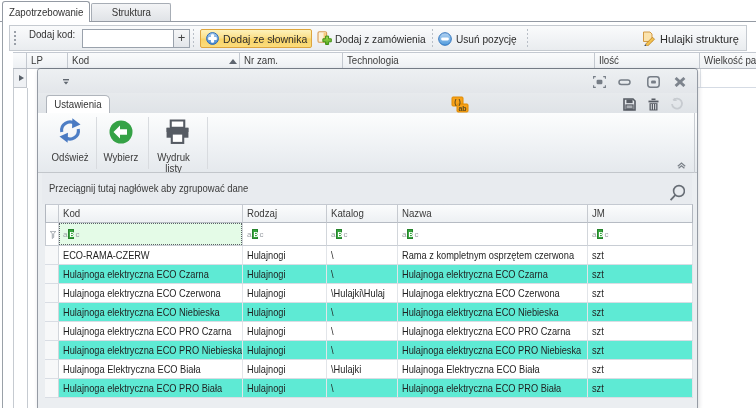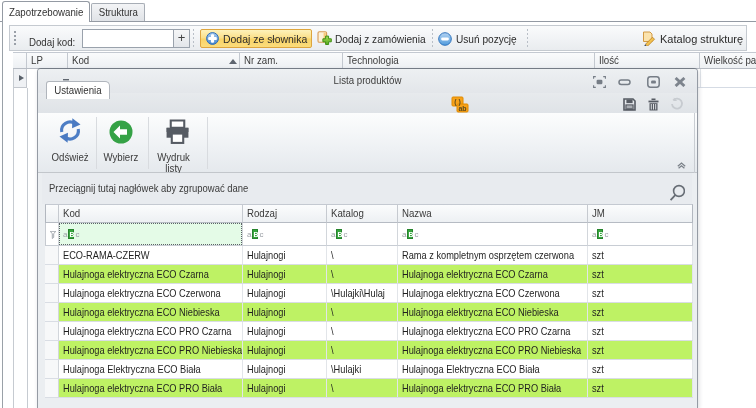--- a/index.html
+++ b/index.html
@@ -3,25 +3,25 @@
 <style>
 *{margin:0;padding:0;box-sizing:border-box;}
 html,body{width:756px;height:408px;background:#fff;font-family:"Liberation Sans",sans-serif;overflow:hidden;position:relative;}
 .a{position:absolute;}
 .t{display:inline-block;transform:scaleX(0.88);transform-origin:0 50%;white-space:nowrap;}
 .tc{display:inline-block;transform:scaleX(0.88);transform-origin:50% 50%;white-space:nowrap;}
 .txt{font-size:11px;color:#333;white-space:nowrap;}
 
 #tabstrip-line{left:0;top:21px;width:756px;height:1px;background:#949aa3;}
 #tab-active{left:2px;top:1px;width:88px;height:21px;background:#fff;border:1px solid #949aa3;border-bottom:none;border-radius:3px 3px 0 0;text-align:center;line-height:20px;}
-#tab-inactive{left:91px;top:3px;width:54px;height:18px;background:linear-gradient(#f3f4f6,#e0e3e7);border:1px solid #a7adb5;border-bottom:none;border-radius:2px 2px 0 0;text-align:center;line-height:17px;}
+#tab-inactive{left:91px;top:3px;width:80px;height:18px;background:linear-gradient(#f3f4f6,#e0e3e7);border:1px solid #a7adb5;border-bottom:none;border-radius:2px 2px 0 0;text-align:center;line-height:17px;}
 
 #toolbar{left:9px;top:25px;width:738px;height:26px;background:linear-gradient(#fafbfc,#e9ecef);border:1px solid #c5cad0;}
 .grip{left:4px;top:5px;width:2px;height:15px;background:repeating-linear-gradient(#9aa0a8 0 2px,transparent 2px 4px);}
-#dodajkod-lbl{left:19px;top:10px;}
+#dodajkod-lbl{left:19px;top:2px;}
 #dodajkod-input{left:72px;top:3px;width:108px;height:19px;background:#fff;border:1px solid #9aa2ac;}
 #plusbtn{position:absolute;right:0;top:0;width:16px;height:17px;border-left:1px solid #9aa2ac;background:linear-gradient(#f5f6f7,#e3e6ea);text-align:center;line-height:15px;font-size:13px;color:#444;}
 .tsep{top:3px;width:1px;height:19px;background:repeating-linear-gradient(#b9bfc7 0 2px,transparent 2px 4px);}
 .tbtn{top:3px;height:19px;display:flex;align-items:center;}
 .tbtn svg{flex:0 0 auto;}
 .tbtn .txt{margin-left:4px;color:#2b2b2b;}
 #btn-slownik{left:190px;width:112px;background:linear-gradient(#fdf2bb 0%,#fbdf87 48%,#f9d366 52%,#fbdc7c 100%);border:1px solid #dda53e;border-radius:2px;padding-left:5px;}
 
 #mgh{left:13px;top:52px;width:743px;height:17px;background:linear-gradient(#fafbfc,#edf0f3);border-top:1px solid #c4c9d1;border-bottom:1px solid #b6bbc3;}
 .mgc{position:absolute;top:0;height:15px;border-right:1px solid #c3c8cf;padding:1px 0 0 4px;font-size:11px;color:#3a3a3a;white-space:nowrap;overflow:hidden;}
@@ -33,41 +33,41 @@
 #vline-g2{left:27px;top:88px;width:1px;height:320px;background:#c6cbd1;}
 #rrow-line{left:697px;top:87px;width:59px;height:1px;background:#d5dbe4;}
 #rrow-vline{left:700px;top:69px;width:1px;height:18px;background:#e0e4e9;}
 
 #dlg{left:37px;top:68px;width:661px;height:340px;background:#ebeef1;border:1px solid #959ba4;border-top-color:#747b85;border-bottom:none;border-radius:4px 4px 0 0;box-shadow:1px 2px 4px rgba(100,106,116,.22);}
 #dlg-title{left:0;top:0;width:659px;height:24px;background:linear-gradient(#edf0f2,#e3e6ea);border-radius:3px 3px 0 0;}
 #dlg-title .cap{position:absolute;left:0;right:0;top:5px;text-align:center;font-size:11px;color:#3c3c3c;}
 .wicon{position:absolute;top:7px;}
 
 #dlg-tabrow{left:0;top:24px;width:659px;height:20px;background:linear-gradient(#e7eaed,#dfe3e7);}
-#dlg-ustab{left:8px;top:12px;width:64px;height:18px;background:#fff;border:1px solid #b0b5bc;border-bottom:none;border-radius:3px 5px 0 0;text-align:center;line-height:17px;}
+#dlg-ustab{left:8px;top:26px;width:64px;height:18px;background:#fff;border:1px solid #b0b5bc;border-bottom:none;border-radius:3px 5px 0 0;text-align:center;line-height:17px;}
 
 #combo{left:440px;top:28px;width:134px;height:17px;background:#fff;border:1px solid #a2a7af;}
 #combo .cap{position:absolute;left:5px;top:1px;font-size:11px;color:#222;}
 #combo .db{position:absolute;right:0;top:0;width:13px;height:15px;border-left:1px solid #a2a7af;background:linear-gradient(#f4f5f6,#e2e5e9);}
 #combo .db:after{content:"";position:absolute;left:3px;top:6px;border-left:3.5px solid transparent;border-right:3.5px solid transparent;border-top:4px solid #5b6167;}
 
 #ribbon{left:0;top:44px;width:659px;height:60px;background:linear-gradient(#fcfdfd,#eef1f4 60%,#e5e9ed);border-bottom:1px solid #c2c6cb;}
 .rsep{position:absolute;top:4px;width:1px;height:52px;background:#d8dbdf;}
 .rtxt{position:absolute;font-size:11px;color:#3b3b3b;text-align:center;white-space:nowrap;line-height:11px;}
 
 #gpanel{left:4px;top:104px;width:650px;height:31px;background:#e8ebef;}
 #gpanel .cap{position:absolute;left:7px;top:9px;font-size:11px;color:#3b3b3b;}
 
 #tbl{left:7px;top:135px;width:648px;}
 .th{position:absolute;top:0;height:19px;background:linear-gradient(#fbfcfd,#edf0f3);border-right:1px solid #c6cad0;border-top:1px solid #c4c9d1;border-bottom:1px solid #b6bbc3;padding:2px 0 0 4px;font-size:11px;color:#3b3b3b;}
 .fc{position:absolute;top:19px;height:23px;background:#fff;border-right:1px solid #d2d6db;border-bottom:1px solid #c8cdd4;}
 .abc{position:absolute;left:4px;top:6px;height:11px;font-size:8px;color:#989da3;line-height:11px;}
 .abc b{display:inline-block;background:#36a53d;border:1px solid #27842d;color:#fff;font-size:7px;width:6px;height:10px;line-height:9px;text-align:center;vertical-align:top;font-weight:bold;margin:0 1px;}
 .row{position:absolute;width:648px;height:19px;background:#fff;border-bottom:1px solid #d9dde4;}
-.row.alt{background:#bef264;}
+.row.alt{background:#5eead4;}
 .cell{position:absolute;top:0;height:18px;border-right:1px solid #e2e5e9;padding:3px 0 0 4px;font-size:11px;color:#1f1f1f;white-space:nowrap;overflow:hidden;}
 .cell .t{transform:scaleX(0.84);}
 .ind{position:absolute;left:0;top:0;width:14px;height:18px;background:#f7f8f9;border-right:1px solid #d2d6db;}
 </style></head>
 <body>
 
 <div class="a" id="tabstrip-line"></div>
 <div class="a txt" id="tab-active"><span class="tc">Zapotrzebowanie</span></div>
 <div class="a txt" id="tab-inactive"><span class="tc">Struktura</span></div>
 
@@ -120,21 +120,21 @@
       </svg>
     <span class="txt"><span class="t" style="transform:scaleX(0.92)">Usuń pozycję</span></span>
   </div>
   <div class="a tsep" style="left:517px"></div>
   <div class="a tbtn" style="left:631px">
     <svg width="15" height="15" viewBox="0 0 15 15">
         <path d="M2.5 1h6.5l2 2v7.5H2.5z" fill="#fbe3ad" stroke="#d29a44" stroke-width="1"></path>
         <path d="M4.5 13.2 11.5 6.2l2 2-7 7z" fill="#f2c14e" stroke="#b97e20" stroke-width="0.8"></path>
         <path d="M4.5 13.2l-1.3 1.5 2.2 0.8z" fill="#2c4770"></path>
       </svg>
-    <span class="txt"><span class="t" style="transform:scaleX(1)">Katalog strukturę</span></span>
+    <span class="txt"><span class="t" style="transform:scaleX(1)">Hulajki strukturę</span></span>
   </div>
 </div>
 
 <div class="a" id="mgh">
   <div class="mgc" style="left:0;width:14px"></div>
   <div class="mgc" style="left:14px;width:41px"><span class="t">LP</span></div>
   <div class="mgc" style="left:55px;width:172px"><span class="t">Kod</span></div>
   <div class="mgc" style="left:227px;width:103px"><span class="t">Nr zam.</span></div>
   <div class="mgc" style="left:330px;width:252px"><span class="t">Technologia</span></div>
   <div class="mgc" style="left:582px;width:105px"><span class="t">Ilość</span></div>
@@ -145,21 +145,20 @@
     <div class="a" id="mrow-arrow"></div>
   </div>
 <div class="a" id="vline-left"></div>
 <div class="a" id="vline-g1"></div>
 <div class="a" id="vline-g2"></div>
 <div class="a" id="rrow-line"></div>
 <div class="a" id="rrow-vline"></div>
 
 <div class="a" id="dlg">
   <div class="a" id="dlg-title">
-    <div class="cap"><span class="tc">Lista produktów</span></div>
     <svg class="wicon" style="left:25px;top:10px" width="6" height="6" viewBox="0 0 6 6">
         <rect x="0" y="0" width="6" height="1.4" fill="#5f666f"></rect>
         <path d="M0.6 2.8h4.8L3 5.6z" fill="#5f666f"></path>
       </svg>
     <svg class="wicon" style="left:555px" width="13" height="12" viewBox="0 0 13 12">
         <rect x="3.6" y="3.8" width="5.8" height="4.4" rx="1.2" fill="#767d86"></rect>
         <g stroke="#767d86" stroke-width="1.1" fill="none">
           <path d="M0.6 2.8V0.6H2.8"></path>
           <path d="M10.2 0.6h2.2V2.8"></path>
           <path d="M12.4 9.2v2.2H10.2"></path>

